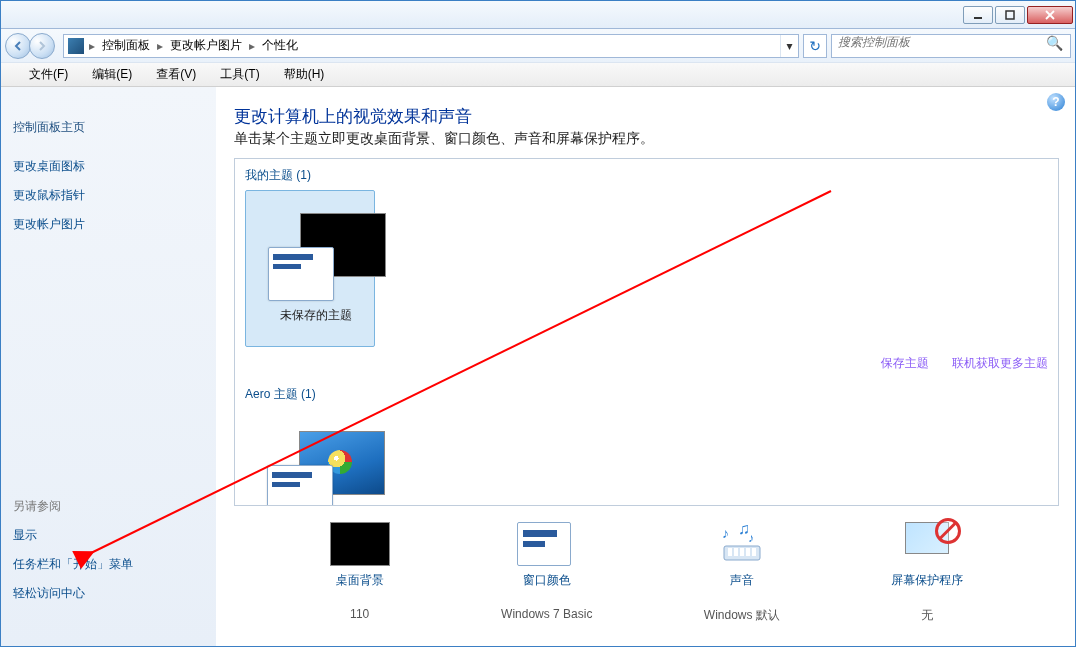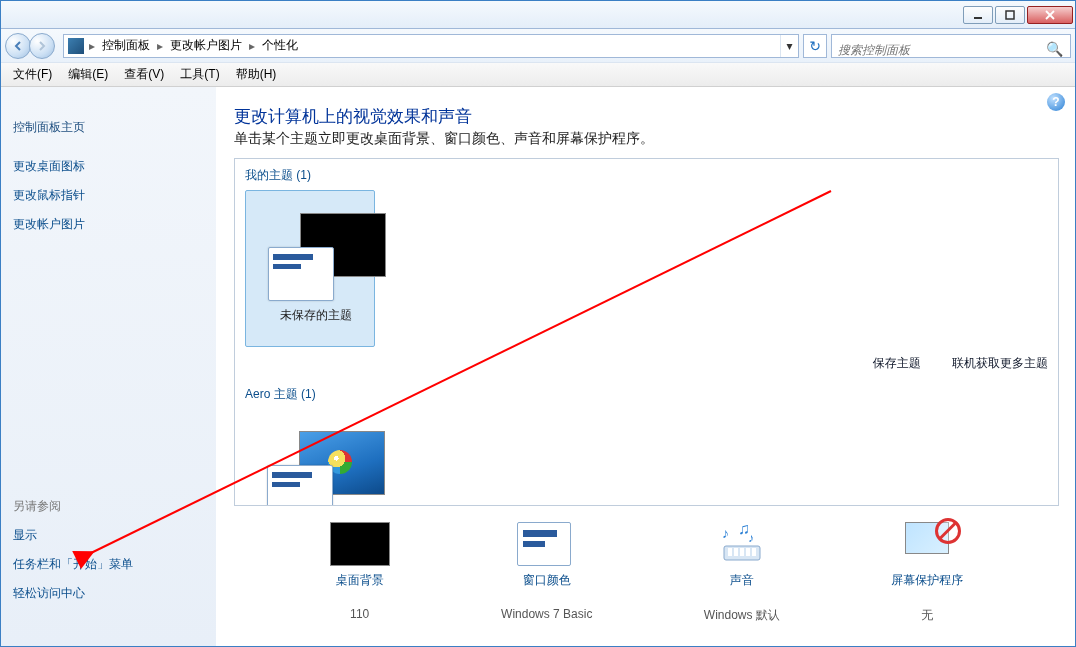--- a/index.html
+++ b/index.html
@@ -16,26 +16,26 @@
 .navbar { height: 34px; background: linear-gradient(#f5f9fd,#e9f1fa); display: flex; align-items: center; padding: 0 4px; gap: 4px; border-bottom: 1px solid #dbe5f1; }
 .nav-arrows { display: flex; align-items: center; margin-right: 4px; }
 .nav-circle { width: 26px; height: 26px; border-radius: 50%; background: radial-gradient(circle at 30% 30%, #fff, #cce0f4 60%, #9cbde0); border: 1px solid #8aaacd; display: flex; align-items: center; justify-content: center; cursor: pointer; }
 .nav-circle + .nav-circle { margin-left: -2px; }
 .breadcrumb { flex: 1; height: 24px; border: 1px solid #a0b8d8; background: #fff; display: flex; align-items: center; font-size: 12px; }
 .bc-icon { width: 16px; height: 16px; margin: 0 4px; background: linear-gradient(135deg,#3c7fb1,#1e4e79); }
 .bc-seg { padding: 0 6px; cursor: pointer; }
 .bc-sep { color: #666; margin: 0 1px; }
 .bc-drop { width: 18px; height: 22px; border-left: 1px solid #dbe5f1; display: flex; align-items: center; justify-content: center; cursor: pointer; color: #333; }
 .refresh { width: 24px; height: 24px; border: 1px solid #a0b8d8; background: #fff; display: flex; align-items: center; justify-content: center; cursor: pointer; color: #1e6fbf; font-size: 14px; }
-.search { width: 240px; height: 24px; border: 1px solid #a0b8d8; background: #fff; display: flex; align-items: flex-end; padding: 0 6px; }
+.search { width: 240px; height: 24px; border: 1px solid #a0b8d8; background: #fff; display: flex; align-items: flex-start; padding: 0 6px; }
 .search input { flex: 1; border: none; outline: none; font-size: 12px; color: #888; font-style: italic; background: transparent; }
 .search .mag { color: #3c7fb1; font-size: 14px; }
 
 
-.menubar { height: 24px; background: linear-gradient(#f9f9f9,#ececec); border-bottom: 1px solid #d0d0d0; display: flex; align-items: center; padding: 0 4px; font-size: 12px; }
+.menubar { height: 24px; background: linear-gradient(#f9f9f9,#ececec); border-bottom: 1px solid #d0d0d0; display: flex; align-items: center; padding: 0 20px; font-size: 12px; gap: 8px; }
 .menubar span { padding: 0 8px; cursor: pointer; }
 
 
 .body { flex: 1; display: flex; min-height: 0; background: #fff; }
 .sidebar { width: 215px; background: linear-gradient(#f2f6fb,#e8eff8); padding: 32px 12px; display: flex; flex-direction: column; font-size: 12px; }
 .sidebar a { color: #0b4e8c; text-decoration: none; margin-bottom: 12px; cursor: pointer; }
 .sidebar .plain { color: #205080; }
 .sidebar-spacer { flex: 1; }
 .sidebar .dim { color: #7a7a7a; margin-bottom: 12px; }
 
@@ -52,21 +52,21 @@
 .theme-thumb { width: 118px; height: 88px; margin: 0 auto 6px; position: relative; }
 .theme-thumb .wall { position: absolute; right: 0; top: 0; width: 86px; height: 64px; background: #000; border: 1px solid #888; }
 .theme-thumb .wall.win7 { background: linear-gradient(160deg,#4a9fe8 0%,#1e6fbf 60%,#0d4a8a 100%); }
 .theme-thumb .wall.win7::after { content: ""; position: absolute; left: 28px; top: 18px; width: 24px; height: 24px; border-radius: 50%; background: radial-gradient(circle at 35% 35%, #fff 0 10%, #f6e05e 10% 40%, transparent 40%), conic-gradient(#d33 0 25%,#3a3 25% 50%,#39d 50% 75%,#fc3 75% 100%); }
 .theme-thumb .wincard { position: absolute; left: 0; bottom: 0; width: 66px; height: 54px; background: #fff; border: 1px solid #8aaacd; border-radius: 2px; box-shadow: 0 0 2px rgba(0,0,0,.2); }
 .theme-thumb .wincard::before { content: ""; position: absolute; left: 4px; top: 6px; width: 40px; height: 6px; background: #2a5a9c; }
 .theme-thumb .wincard::after { content: ""; position: absolute; left: 4px; top: 16px; width: 28px; height: 5px; background: #2a5a9c; }
 .theme-name { font-size: 12px; color: #222; }
 
 .theme-actions { text-align: right; font-size: 12px; margin: 8px 0 14px; }
-.theme-actions a { color: #0f172a; text-decoration: none; margin-left: 28px; cursor: pointer; }
+.theme-actions a { color: #8b5cf6; text-decoration: none; margin-left: 20px; cursor: pointer; }
 
 .bottom-row { display: flex; justify-content: space-around; margin-top: 16px; padding: 0 40px; }
 .bottom-item { text-align: center; font-size: 12px; cursor: pointer; }
 .bottom-item .thumb { width: 60px; height: 44px; margin: 0 auto 6px; position: relative; }
 .bg-thumb { width: 60px; height: 44px; background: #000; border: 1px solid #888; }
 .color-thumb { width: 54px; height: 44px; background: #fff; border: 1px solid #8aaacd; border-radius: 2px; position: relative; }
 .color-thumb::before { content: ""; position: absolute; left: 5px; top: 7px; width: 34px; height: 7px; background: #2a5a9c; }
 .color-thumb::after { content: ""; position: absolute; left: 5px; top: 18px; width: 22px; height: 6px; background: #2a5a9c; }
 .sound-thumb svg { width: 48px; height: 44px; }
 .ss-thumb { width: 54px; height: 44px; position: relative; }

